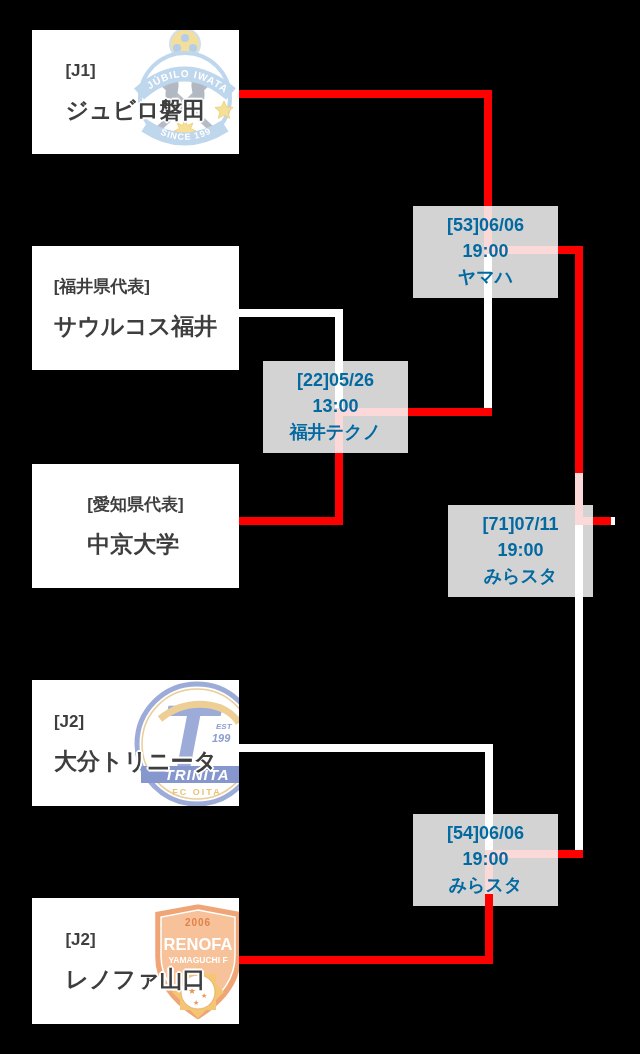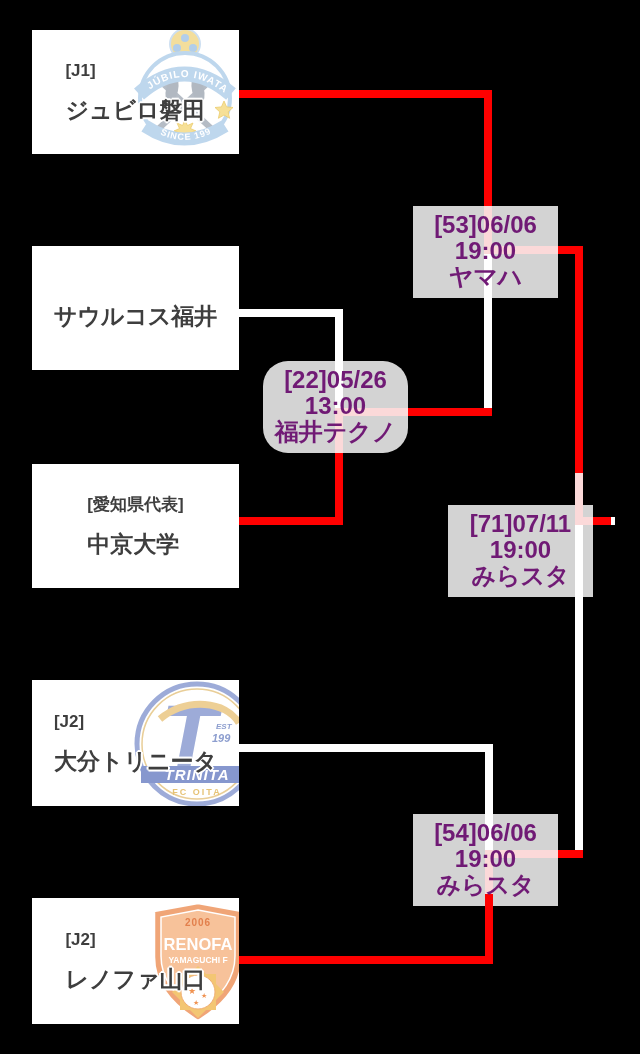--- a/index.html
+++ b/index.html
@@ -9,22 +9,22 @@
   .tbox{position:absolute;left:32px;width:207px;height:124px;background:#fff;overflow:hidden;
         display:flex;align-items:center;justify-content:center;}
   .crest{position:absolute;z-index:1;}
   .ttxt{position:relative;z-index:2;text-align:left;color:#3e3e3e;}
   .tdiv{font-size:17px;font-weight:bold;line-height:20px;}
   .tname{font-size:23px;font-weight:bold;line-height:27px;margin-top:16px;
          text-shadow:-2px 0 0 #fff,2px 0 0 #fff,0 -2px 0 #fff,0 2px 0 #fff,
                      -1px -1px 0 #fff,1px 1px 0 #fff,-1px 1px 0 #fff,1px -1px 0 #fff;}
   
   .mbox{position:absolute;width:145px;height:92px;background:#d3d3d3;}
-  .mtxt{position:relative;z-index:3;text-align:center;color:#701a75;font-weight:bold;
-        font-size:24px;line-height:26px;padding-top:6px;}
+  .mtxt{position:relative;z-index:3;text-align:center;color:#0369a1;font-weight:bold;
+        font-size:18px;line-height:26px;padding-top:6px;}
   
   .seg{position:absolute;}
   svg text{font-family:"Liberation Sans","DejaVu Sans",sans-serif;}
 </style>
 </head>
 <body>
 
 <div id="stage">
 
   <div class="tbox" style="top:30px;">
@@ -60,20 +60,21 @@
       </text>
     </svg>
     <div class="ttxt">
       <div class="tdiv">[J1]</div>
       <div class="tname">ジュビロ磐田</div>
     </div>
   </div>
 
   <div class="tbox" style="top:246px;">
     <div class="ttxt">
+      <div class="tdiv">[福井県代表]</div>
       <div class="tname">サウルコス福井</div>
     </div>
   </div>
 
   <div class="tbox" style="top:464px;">
     <div class="ttxt">
       <div class="tdiv">[愛知県代表]</div>
       <div class="tname">中京大学</div>
     </div>
   </div>
@@ -113,21 +114,21 @@
         <text x="53" y="96" font-size="7">★</text>
         <text x="45" y="103" font-size="7">★</text>
       </g>
     </svg>
     <div class="ttxt">
       <div class="tdiv">[J2]</div>
       <div class="tname">レノファ山口</div>
     </div>
   </div>
 
-  <div class="mbox" style="left:263px;top:361px;border-radius:25px;">
+  <div class="mbox" style="left:263px;top:361px;">
     <div class="mtxt">
       <div>[22]05/26</div>
       <div>13:00</div>
       <div>福井テクノ</div>
     </div>
   </div>
 
   <div class="mbox" style="left:413px;top:206px;">
     <div class="mtxt">
       <div>[53]06/06</div>

